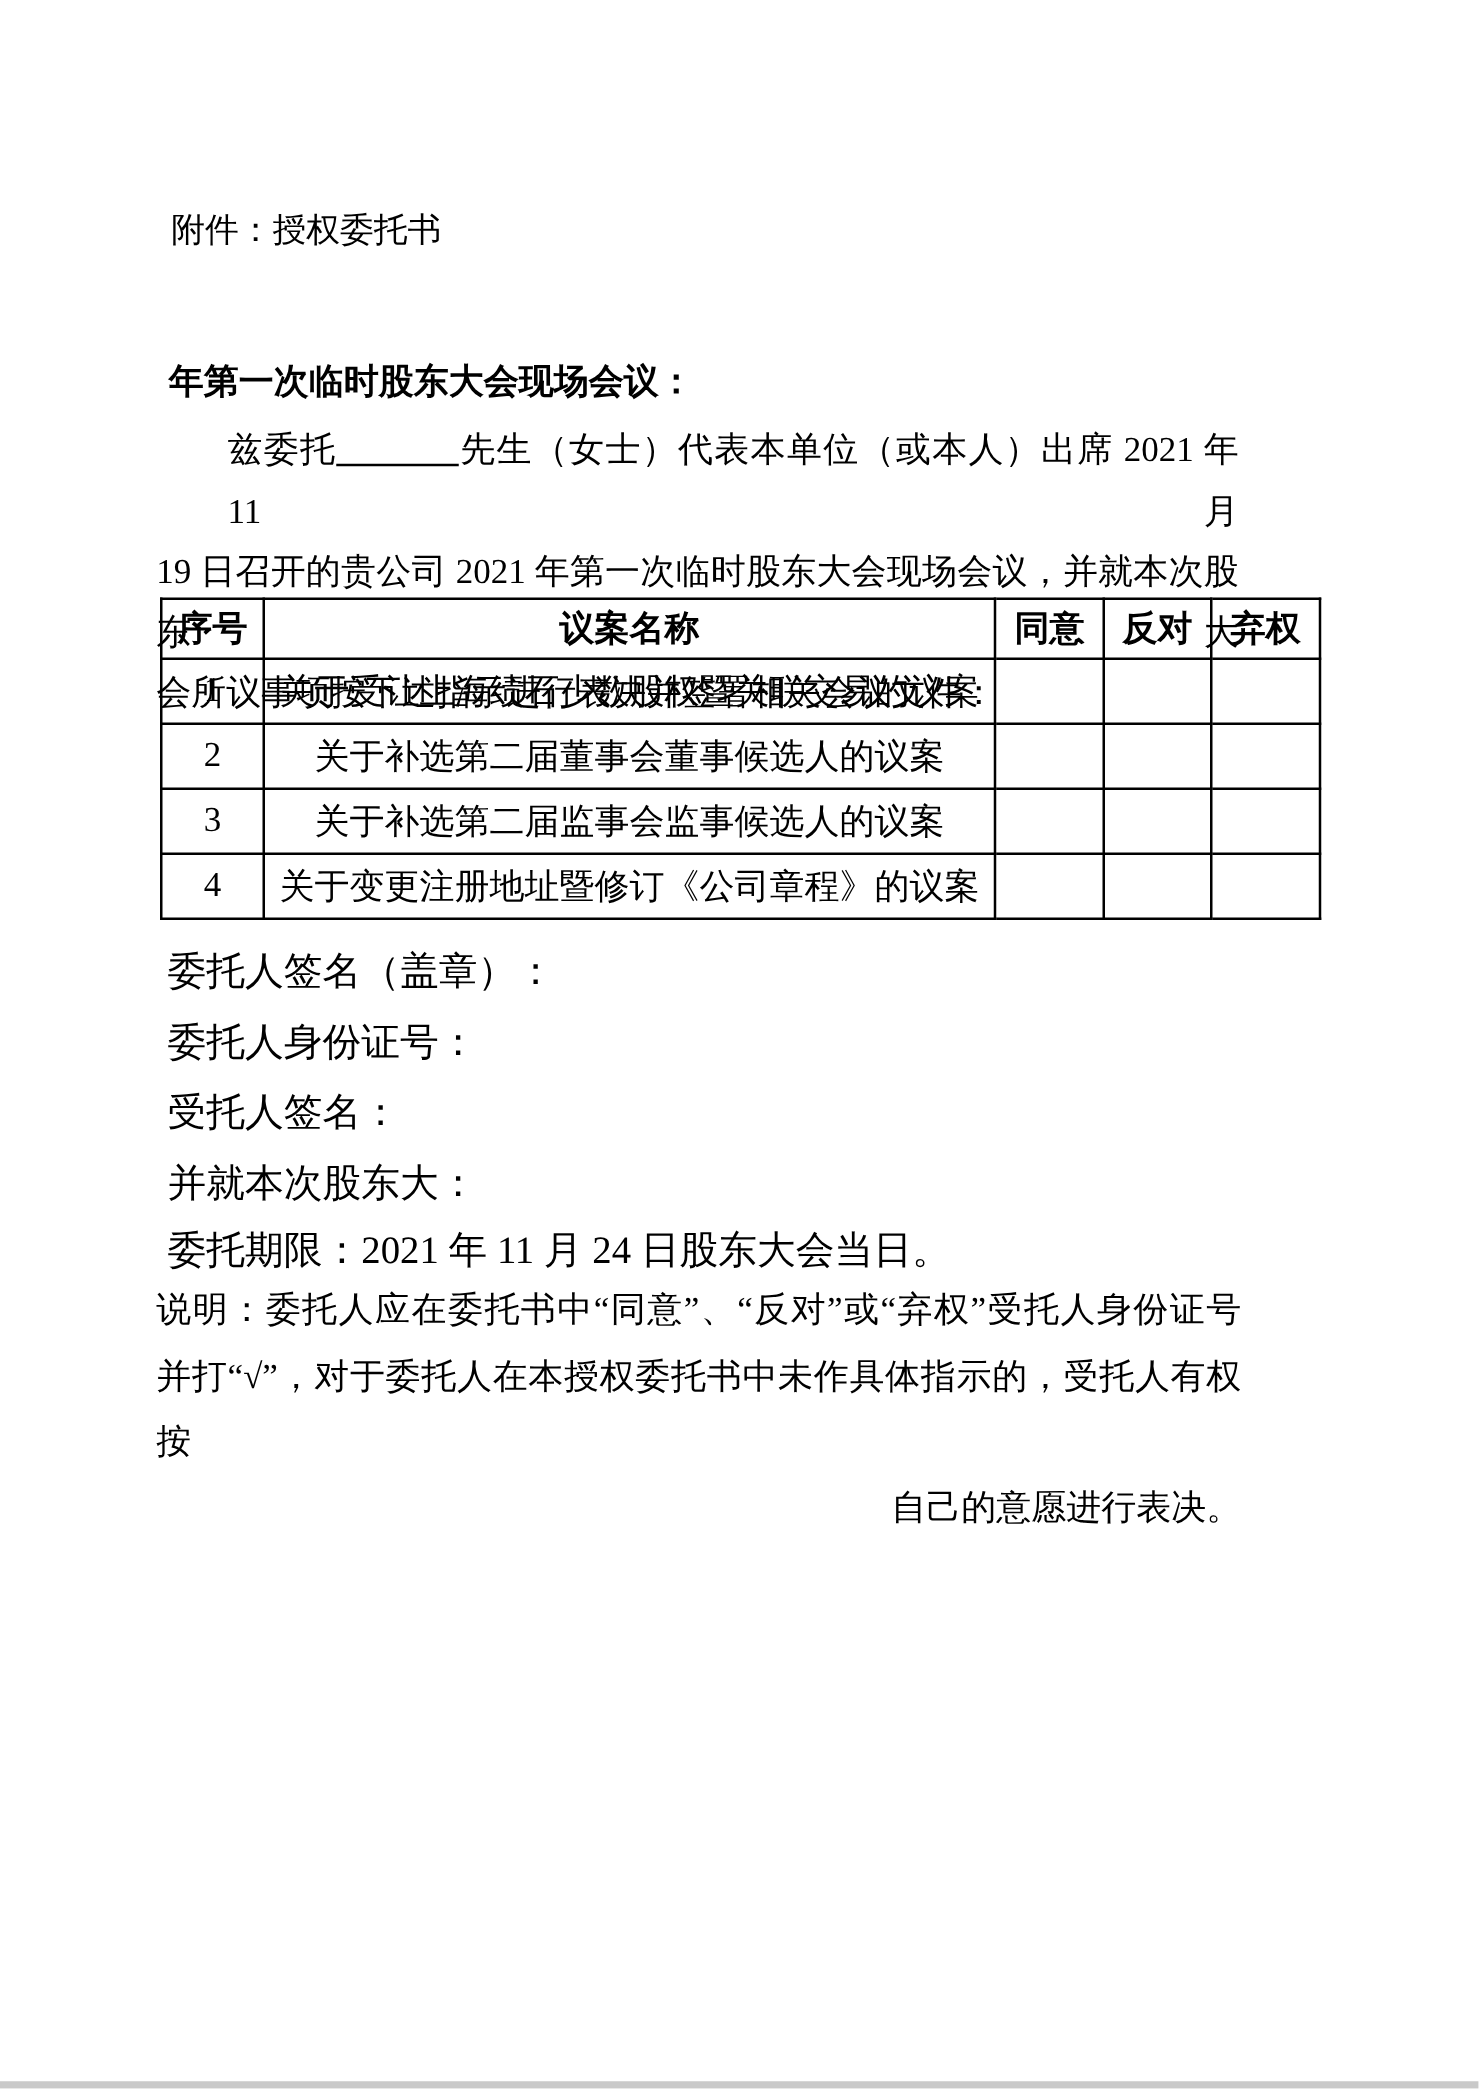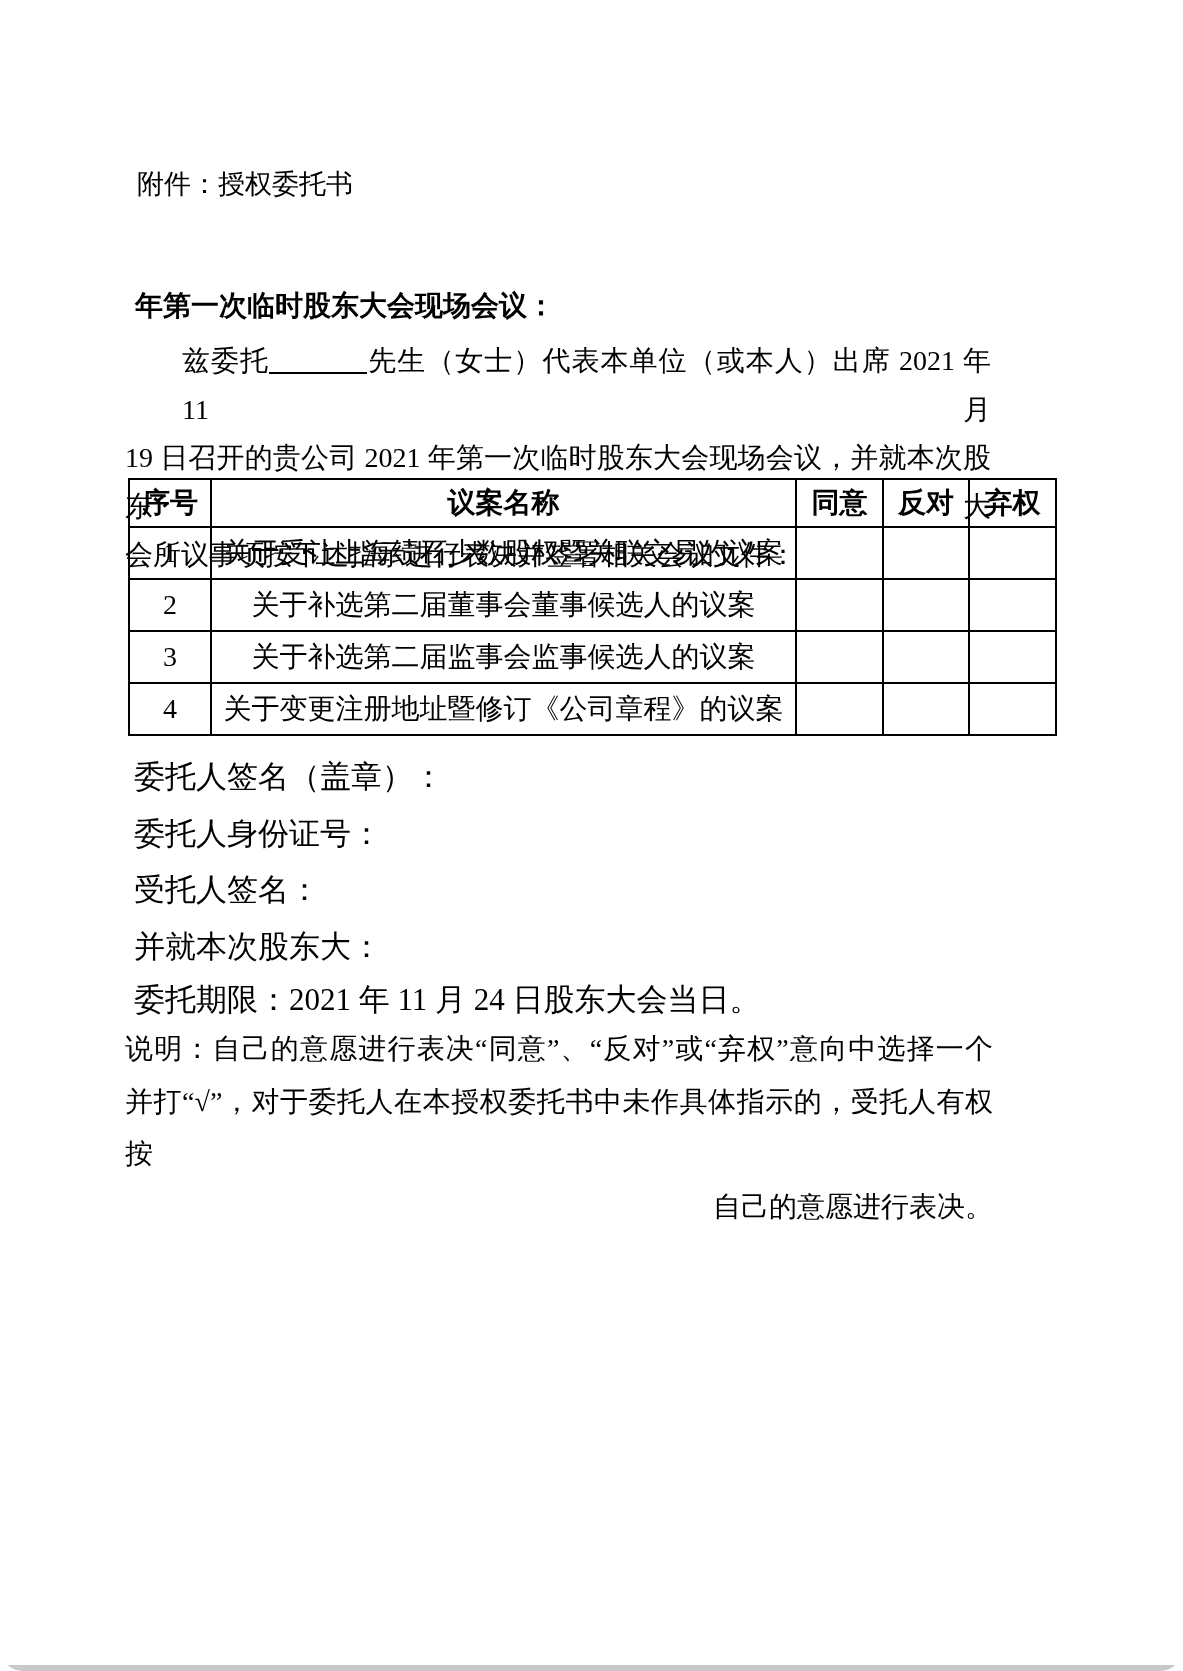--- a/index.html
+++ b/index.html
@@ -3,21 +3,20 @@
 <meta charset="utf-8">
 <style>
   html,body { margin:0; padding:0; background:#ffffff; }
   .page {
     position:relative;
     width:1183px; height:1671px;
     background:#ffffff;
     color:#000;
     font-family:"Liberation Serif","DejaVu Serif",serif;
     overflow:hidden;
-    border-radius:23px;
   }
   .attachment {
     position:absolute; left:137px; top:168px;
     font-size:27px; line-height:32px;
   }
   .doc-title {
     position:absolute; left:0; right:0; top:220px;
     text-align:center;
     font-size:33px; font-weight:700; line-height:40px;
   }
@@ -136,20 +135,20 @@
     </tbody>
   </table>
 
   <div class="sig-line sig-1">委托人签名（盖章）：</div>
   <div class="sig-line sig-2">委托人身份证号：</div>
   <div class="sig-line sig-3">受托人签名：</div>
   <div class="sig-line sig-4">并就本次股东大：</div>
   <div class="sig-line sig-5">委托期限：2021 年 11 月 24 日股东大会当日。</div>
 
   <div class="note">
-    <div class="jline">说明：自己的意愿进行表决“同意”、“反对”或“弃权”意向中选择一个</div>
+    <div class="jline">说明：委托人应在委托书中“同意”、“反对”或“弃权”受托人身份证号</div>
     <div class="jline">并打“√”，对于委托人在本授权委托书中未作具体指示的，受托人有权按</div>
     <div class="last-line">自己的意愿进行表决。</div>
   </div>
 
   <div class="bottom-bar"></div>
 
 </div>
 
 </body></html>

